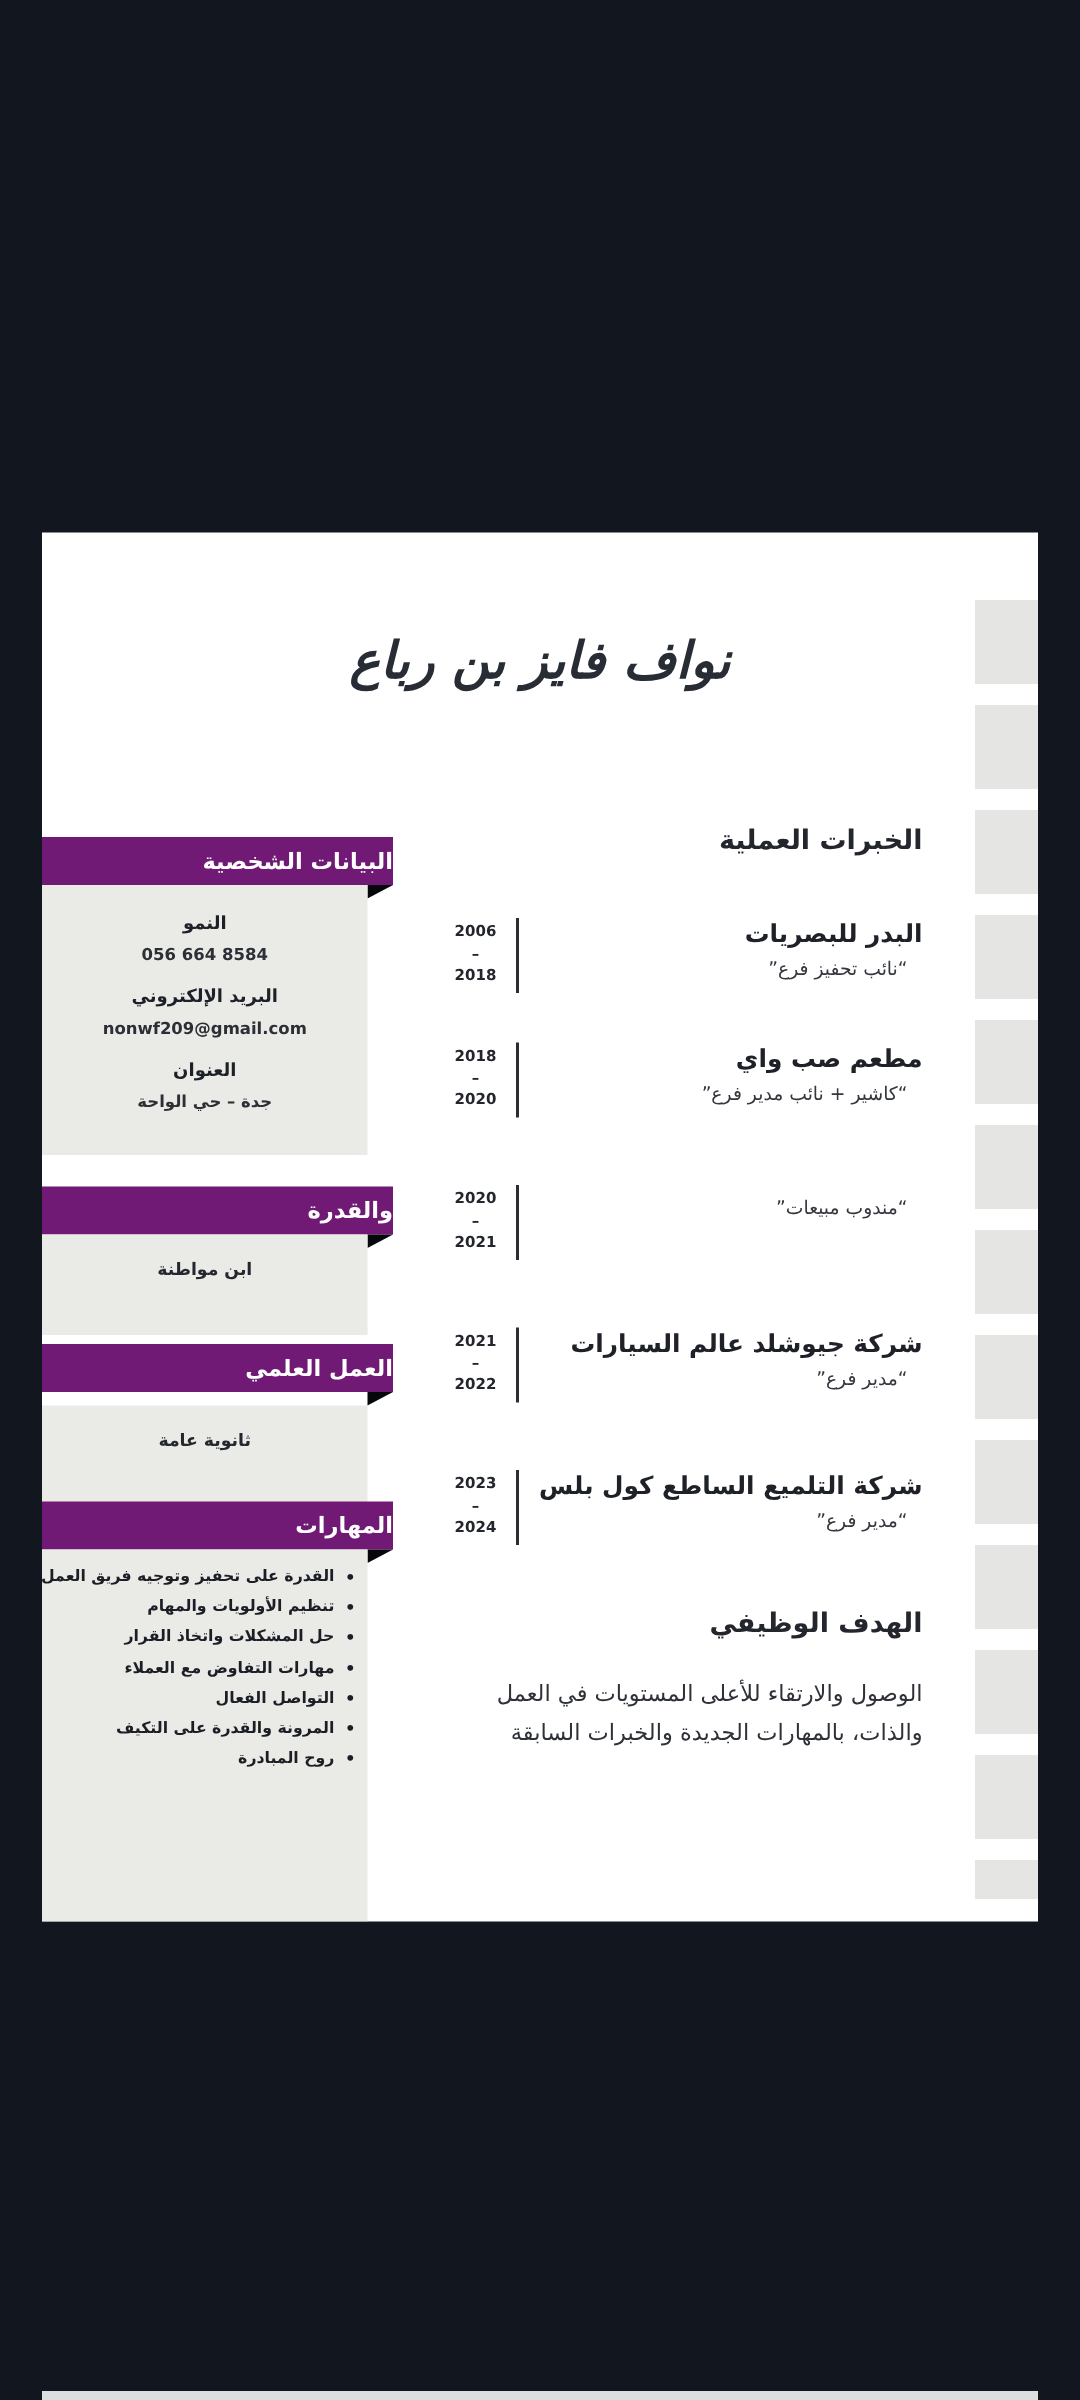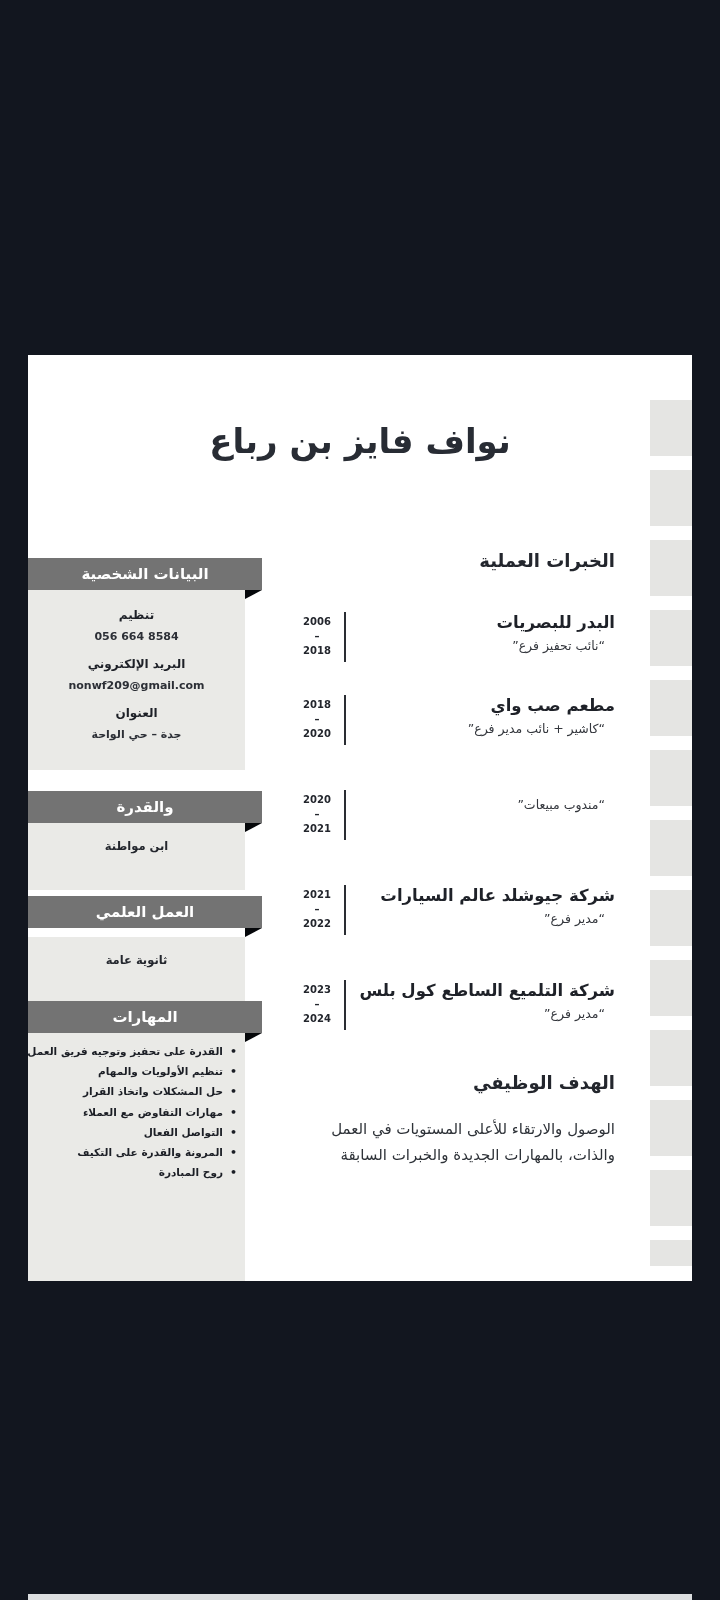--- a/index.html
+++ b/index.html
@@ -37,29 +37,30 @@
 
   
   .name {
     position: absolute;
     top: 66px; left: 0; right: 0;
     text-align: center;
     font-size: 34px;
     font-weight: 700;
     color: #282c34;
     direction: rtl;
+    font-style: italic;
   }
 
   
   .banner {
     position: absolute;
     left: 0; width: 234px; height: 32px;
-    background: #737373;
+    background: #701a75;
     color: #ffffff;
-    display: flex; align-items: center; justify-content: center;
+    display: flex; align-items: center; 
     font-size: 15px; font-weight: 700;
     direction: rtl;
   }
   .banner::after {
     content: "";
     position: absolute;
     right: 0; top: 32px;
     width: 0; height: 0;
     border-top: 9px solid #05070a;
     border-right: 17px solid transparent;
@@ -154,21 +155,21 @@
 <div class="page">
 
   <div class="stripes"></div>
 
   <h1 class="name">نواف فايز بن رباع</h1>
 
   <div class="banner b1">
     <span>البيانات الشخصية</span>
   </div>
   <div class="gray g-personal">
-    <div class="f-label">تنظيم</div>
+    <div class="f-label">النمو</div>
     <div class="f-value" dir="ltr">056 664 8584</div>
     <div class="f-label">البريد الإلكتروني</div>
     <div class="f-value" dir="ltr">nonwf209@gmail.com</div>
     <div class="f-label">العنوان</div>
     <div class="f-value">جدة – حي الواحة</div>
   </div>
 
   <div class="banner b2">
     <span>والقدرة</span>
   </div>

